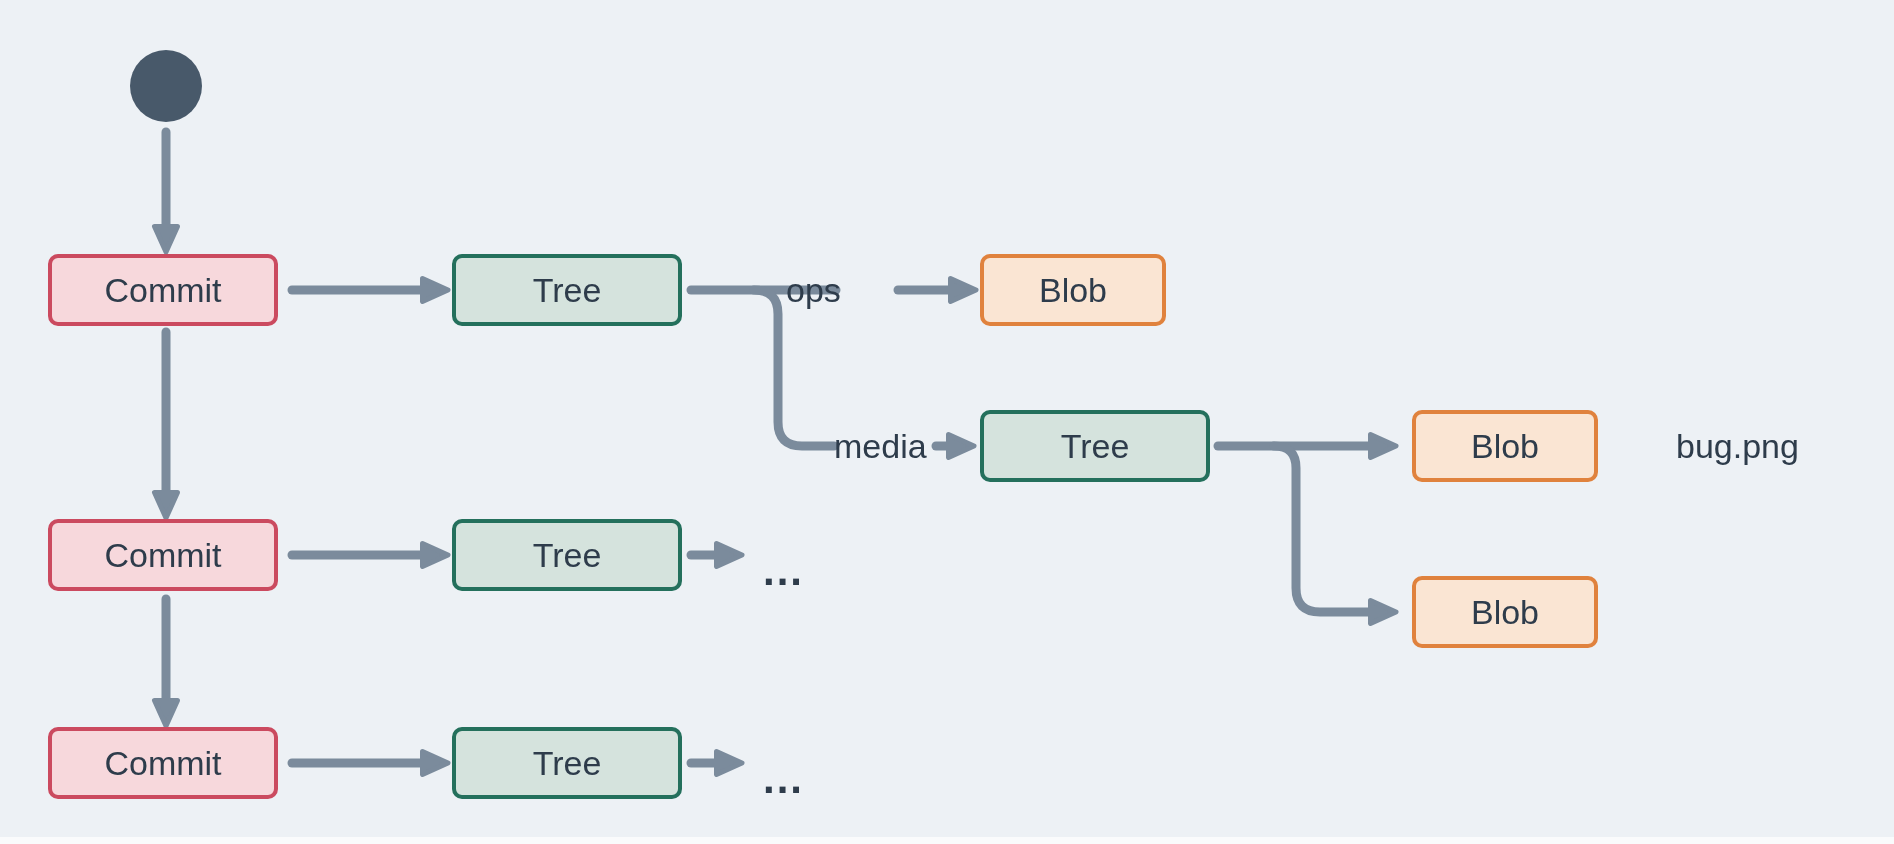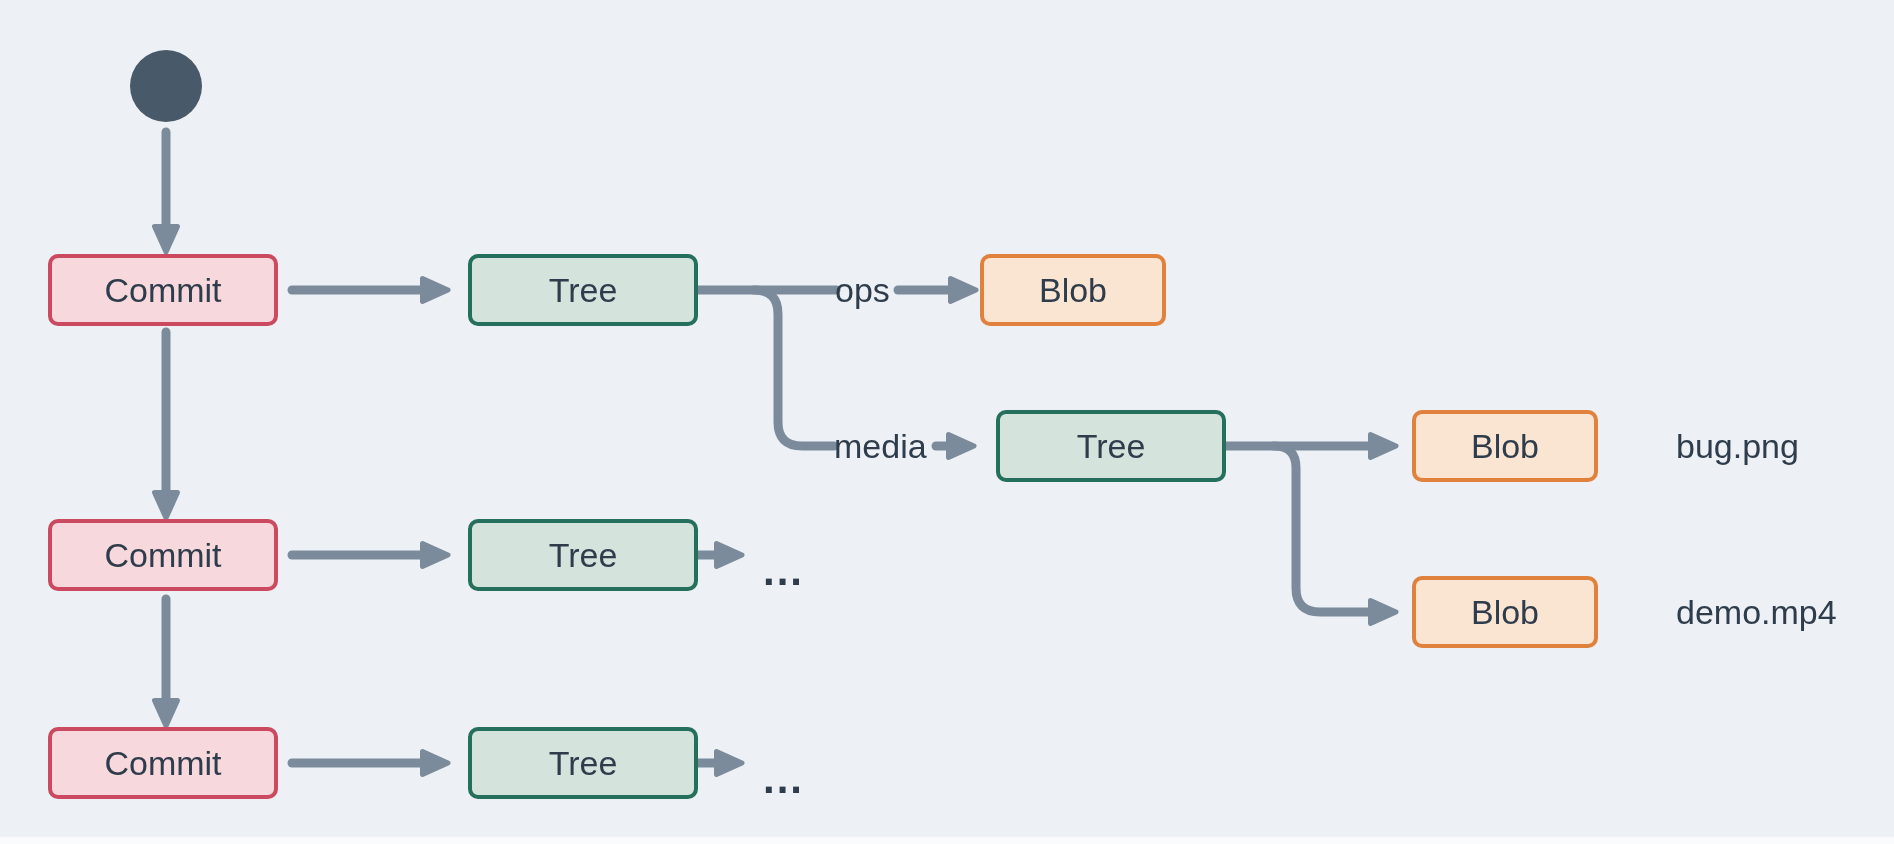--- a/index.html
+++ b/index.html
@@ -36,32 +36,32 @@
     position: absolute;
     box-sizing: border-box;
     width: 230px; height: 72px;
     border: 4px solid #ec4899;
     border-radius: 10px;
     display: flex; align-items: center; justify-content: center;
     font-size: 34px;
     color: var(--text, #2e3c4b);
   }
   .node.commit { background: var(--commit-fill, #f7d8dc); border-color: var(--commit-border, #cb4a5f); }
-  .node.tree   { background: var(--tree-fill, #d5e3dd);   border-color: var(--tree-border, #24705c); margin-left: 16px; }
+  .node.tree   { background: var(--tree-fill, #d5e3dd);   border-color: var(--tree-border, #24705c); }
   .node.blob   { background: var(--blob-fill, #fae5d3);   border-color: var(--blob-border, #e0823d); width: 186px; }
   .lbl {
     position: absolute;
     height: 42px;
     display: flex; align-items: center;
     font-size: 34px;
     color: var(--text, #2e3c4b);
     white-space: nowrap;
   }
   .ref-lbl { left: 237px; top: 65px; font-size: 36px; }
-  .lbl-ops   { left: 835px;  top: 269px; }
+  .lbl-ops   { left: 786px;  top: 269px; }
   .lbl-media { left: 834px;  top: 425px; text-align: right; }
   .lbl-bug   { left: 1676px; top: 425px; }
   .lbl-demo  { left: 1676px; top: 591px; }
   .dots {
     position: absolute;
     left: 763px;
     font-weight: bold;
     font-size: 42px;
     line-height: 1;
     letter-spacing: 2px;
@@ -143,19 +143,18 @@
   <div class="node commit n-commit-3">
     <span>Commit</span>
   </div>
   <div class="node tree n-tree-3">
     <span>Tree</span>
   </div>
 
   <div class="lbl lbl-ops">ops</div>
   <div class="lbl lbl-media">media</div>
   <div class="lbl lbl-bug">bug.png</div>
-  <div class="lbl lbl-demo">demo.mp4</div>
 
   <div class="dots dots-1">...</div>
   <div class="dots dots-2">...</div>
 
   <div class="footer-strip"></div>
 </div>
 
 </body></html>

